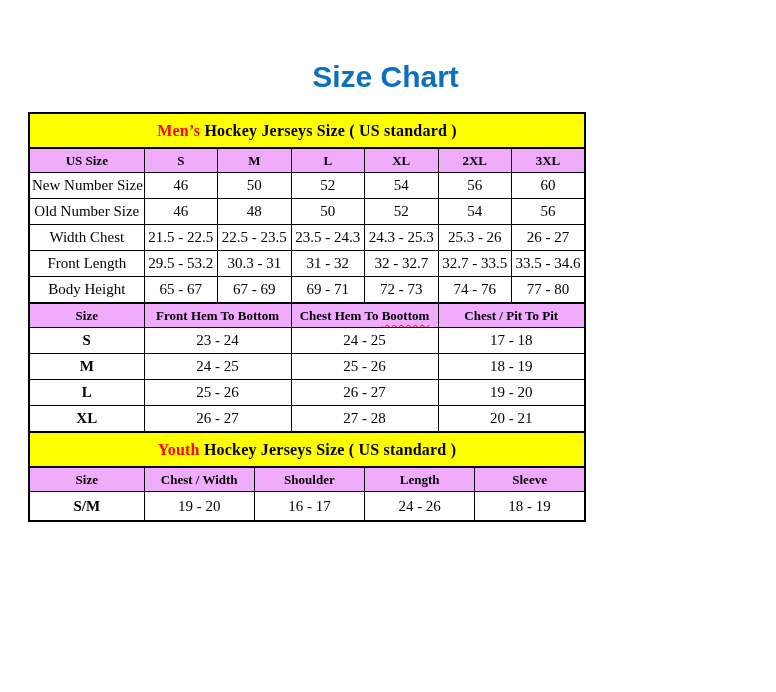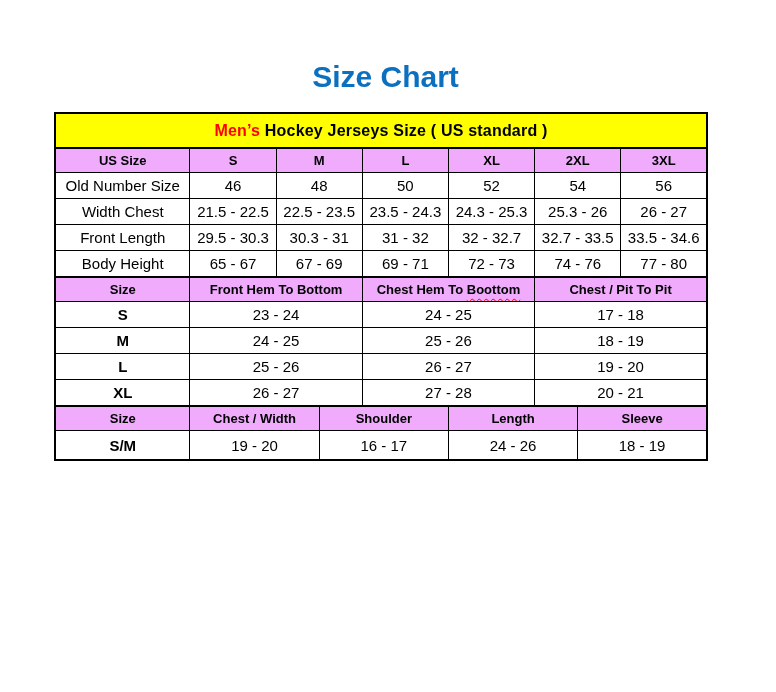--- a/index.html
+++ b/index.html
@@ -14,22 +14,23 @@
   }
   .page-title {
     margin: 60px 5px 0 0;
     text-align: center;
     font-size: 30px;
     font-weight: bold;
     color: #0c70c0;
     letter-spacing: 0px;
   }
   .chart-wrap {
-    width: 654px;
-    margin: 18px 0 0 54px;
+    width: 558px;
+    margin: 18px 0 0 28px;
+    font-family: Liberation Serif, serif;
   }
   table.tbl {
     border-collapse: collapse;
     table-layout: fixed;
     width: 100%;
     border: 2px solid #000000;
   }
   table.tbl + table.tbl {
     margin-top: -2px; 
   }
@@ -105,40 +106,49 @@
           <th>S</th>
           <th>M</th>
           <th>L</th>
           <th>XL</th>
           <th>2XL</th>
           <th>3XL</th>
         </tr>
     </thead>
     <tbody>
         <tr>
+          <td class="first">New Number Size</td>
+          <td>46</td>
+          <td>50</td>
+          <td>52</td>
+          <td>54</td>
+          <td>56</td>
+          <td>60</td>
+        </tr>
+        <tr>
           <td class="first">Old Number Size</td>
           <td>46</td>
           <td>48</td>
           <td>50</td>
           <td>52</td>
           <td>54</td>
           <td>56</td>
         </tr>
         <tr>
           <td class="first">Width Chest</td>
           <td>21.5 - 22.5</td>
           <td>22.5 - 23.5</td>
           <td>23.5 - 24.3</td>
           <td>24.3 - 25.3</td>
           <td>25.3 - 26</td>
           <td>26 - 27</td>
         </tr>
         <tr>
           <td class="first">Front Length</td>
-          <td>29.5 - 30.3</td>
+          <td>29.5 - 53.2</td>
           <td>30.3 - 31</td>
           <td>31 - 32</td>
           <td>32 - 32.7</td>
           <td>32.7 - 33.5</td>
           <td>33.5 - 34.6</td>
         </tr>
         <tr>
           <td class="first">Body Height</td>
           <td>65 - 67</td>
           <td>67 - 69</td>
@@ -195,20 +205,23 @@
 
   <table class="tbl tbl-youth">
       <colgroup>
         <col style="width: 20.7%;">
         <col>
         <col>
         <col>
         <col>
       </colgroup>
     <thead>
+      <tr>
+        <th class="band" colspan="5"><span class="band-red">Youth</span><span> Hockey Jerseys Size ( US standard )</span></th>
+      </tr>
       <tr class="head-row">
           <th>Size</th>
           <th>Chest / Width</th>
           <th>Shoulder</th>
           <th>Length</th>
           <th>Sleeve</th>
         </tr>
     </thead>
     <tbody>
         <tr>

